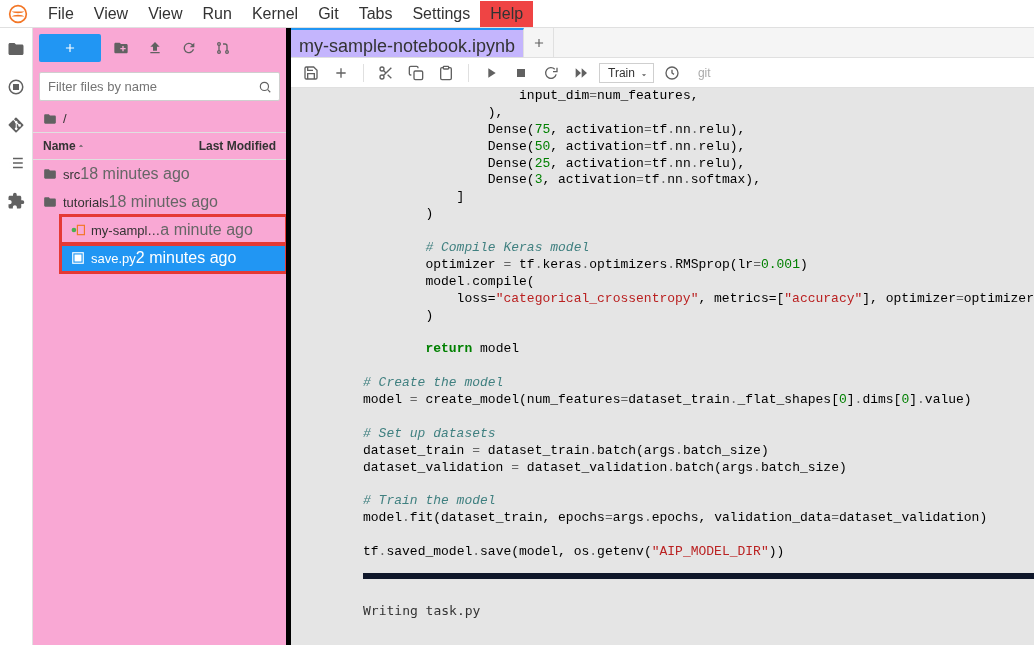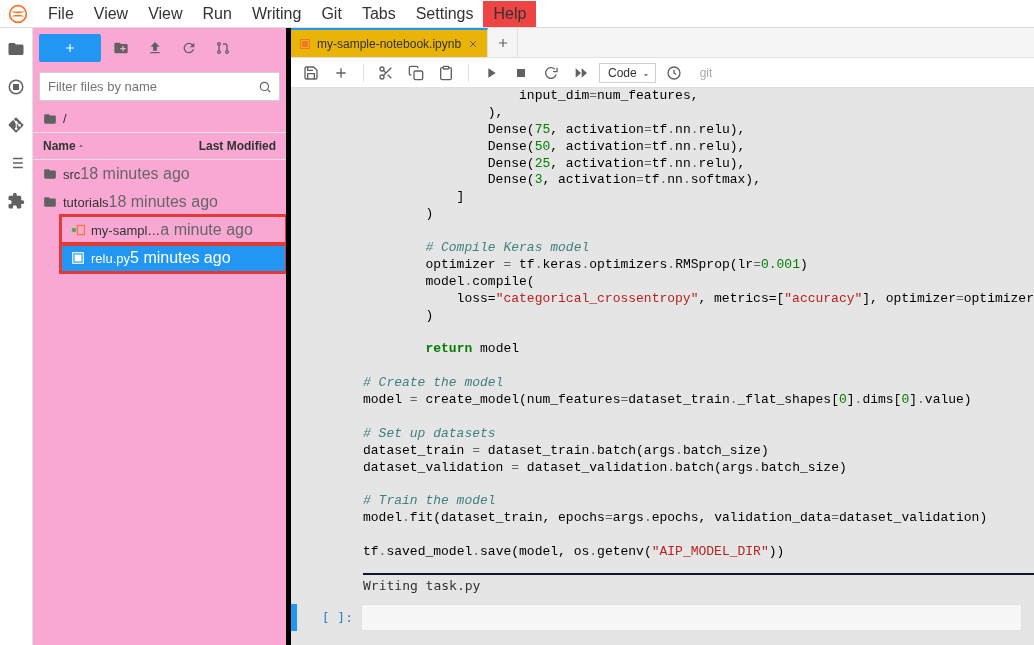--- a/index.html
+++ b/index.html
@@ -25,38 +25,38 @@
 .file-list { flex: 1; overflow: auto; }
 .file-row { display: flex; align-items: center; padding: 5px 10px; font-size: 13px; cursor: pointer; }
 .file-row.selected { background: #2196f3; color: #fff; }
 .file-row.highlighted { outline: 3px solid #e53935; outline-offset: -1px; margin-left: 28px; }
 .file-name { display: flex; align-items: center; gap: 6px; }
 .file-icon { width: 14px; height: 14px; }
 .file-time { color: #666; font-size: 16px; }
 .file-row.selected .file-time { color: #fff; }
 .content { flex: 1; display: flex; flex-direction: column; overflow: hidden; background: #fff; }
 .tab-bar { display: flex; background: #f5f5f5; border-bottom: 1px solid #e0e0e0; height: 30px; align-items: stretch; }
-.tab { display: flex; align-items: center; background: #eab308; border-right: 1px solid #e0e0e0; padding: 0 8px; gap: 6px; font-size: 12px; border-top: 2px solid #2196f3; position: relative; }
+.tab { display: flex; align-items: center; background: #c4b5fd; border-right: 1px solid #e0e0e0; padding: 0 8px; gap: 6px; font-size: 18px; border-top: 2px solid #2196f3; position: relative; flex-direction: column; }
 .tab-icon { width: 12px; height: 12px; }
 .tab-close { width: 12px; height: 12px; cursor: pointer; color: #616161; }
 .tab-add { width: 30px; display: flex; align-items: center; justify-content: center; color: #616161; cursor: pointer; border-right: 1px solid #e0e0e0; }
 .nb-toolbar { display: flex; align-items: center; height: 30px; padding: 0 8px; border-bottom: 1px solid #e0e0e0; gap: 6px; }
 .nb-tool { width: 16px; height: 16px; color: #616161; cursor: pointer; margin: 0 4px; }
 .nb-sep { width: 1px; height: 18px; background: #e0e0e0; margin: 0 4px; }
 .cell-type-sel { border: 1px solid #cfcfcf; padding: 2px 18px 2px 8px; font-size: 12px; background: #fff; position: relative; }
 .git-txt { color: #aaa; font-size: 12px; margin-left: 8px; }
 .notebook { flex: 1; overflow: auto; padding: 0; background: #e5e5e5; }
 .cell-out { margin-left: 72px; font-family: Menlo, Monaco, "Courier New", monospace; font-size: 13px; line-height: 1.3; white-space: pre; padding-bottom: 12px; }
 .cell-out .c { color: #408080; font-style: italic; }
 .cell-out .k { color: #008000; font-weight: bold; }
 .cell-out .n { color: #000; }
 .cell-out .o { color: #666; }
 .cell-out .s { color: #ba2121; }
 .cell-out .m { color: #008000; }
-.out-txt { margin-left: 72px; font-family: Menlo, Monaco, monospace; font-size: 13px; padding: 3px 0; border-top: 2px solid #0f172a; }
+.out-txt { margin-left: 72px; font-family: Menlo, Monaco, monospace; font-size: 13px; padding: 24px 0; border-top: 6px solid #0f172a; }
 .empty-cell { display: flex; align-items: stretch; margin: 8px 0; }
 .cell-bar { width: 6px; background: #2196f3; margin-right: 20px; }
 .prompt { font-family: Menlo, Monaco, monospace; font-size: 13px; color: #307fc1; padding: 6px 8px 6px 0; min-width: 44px; text-align: right; }
 .code-input { flex: 1; background: #f7f7f7; border: 1px solid #e0e0e0; min-height: 24px; margin-right: 12px; }
 svg { display: block; }
 </style>
 </head>
 <body>
 
 <div class="app">
@@ -64,21 +64,21 @@
     <svg class="logo" viewBox="0 0 24 24">
         <circle cx="12" cy="12" r="10" fill="none" stroke="#f37626" stroke-width="2"></circle>
         <path d="M4 9 A 9 4 0 0 0 20 9" fill="#f37626"></path>
         <path d="M4 15 A 9 4 0 0 1 20 15" fill="#f37626"></path>
       </svg>
     <div id="menu-container" style="display: flex;">
         <div class="menu-item">File</div>
         <div class="menu-item">View</div>
         <div class="menu-item">View</div>
         <div class="menu-item">Run</div>
-        <div class="menu-item">Writing</div>
+        <div class="menu-item">Kernel</div>
         <div class="menu-item">Git</div>
         <div class="menu-item">Tabs</div>
         <div class="menu-item">Settings</div>
         <div class="menu-item active">Help</div>
       </div>
   </div>
   <div class="main">
     <div class="activity-bar">
       <svg class="activity-icon" viewBox="0 0 24 24" fill="currentColor">
           <path d="M10 4H4c-1.1 0-2 .9-2 2v12c0 1.1.9 2 2 2h16c1.1 0 2-.9 2-2V8c0-1.1-.9-2-2-2h-8l-2-2z"></path>
@@ -177,23 +177,23 @@
               <span>my-sampl…</span>
             </span>
             <span class="file-time">a minute ago</span>
           </div>
           <div class="file-row selected highlighted">
             <span class="file-name">
               <svg class="file-icon" viewBox="0 0 24 24">
                 <rect x="3" y="3" width="18" height="18" fill="none" stroke="#fff" stroke-width="2"></rect>
                 <rect x="6" y="6" width="12" height="12" fill="#fff"></rect>
               </svg>
-              <span>relu.py</span>
+              <span>save.py</span>
             </span>
-            <span class="file-time">5 minutes ago</span>
+            <span class="file-time">2 minutes ago</span>
           </div>
         </div>
     </div>
 
     <div class="content">
       <div class="tab-bar">
         <div class="tab">
           <svg class="tab-icon" viewBox="0 0 24 24">
               <rect x="3" y="3" width="18" height="18" fill="none" stroke="#f37626" stroke-width="2"></rect>
               <rect x="6" y="6" width="12" height="12" fill="#f37626"></rect>
@@ -242,21 +242,21 @@
         <svg class="nb-tool" viewBox="0 0 24 24" fill="currentColor">
             <rect x="6" y="6" width="12" height="12"></rect>
           </svg>
         <svg class="nb-tool" viewBox="0 0 24 24" fill="none" stroke="currentColor" stroke-width="2">
             <path d="M17.65 6.35A8 8 0 1 0 19.73 14"></path>
             <polyline points="21 4 21 10 15 10"></polyline>
           </svg>
         <svg class="nb-tool" viewBox="0 0 24 24" fill="currentColor">
             <path d="M4 5v14l8-7zM13 5v14l8-7z"></path>
           </svg>
-        <div class="cell-type-sel"><span>Code</span> <svg width="10" height="10" style="display:inline;position:absolute;right:4px;top:6px" viewBox="0 0 24 24" fill="#616161">
+        <div class="cell-type-sel"><span>Train</span> <svg width="10" height="10" style="display:inline;position:absolute;right:4px;top:6px" viewBox="0 0 24 24" fill="#616161">
               <path d="M7 10l5 5 5-5z"></path>
             </svg></div>
         <svg class="nb-tool" viewBox="0 0 24 24" fill="none" stroke="currentColor" stroke-width="2">
             <circle cx="12" cy="12" r="9"></circle>
             <polyline points="12 7 12 12 15 14"></polyline>
           </svg>
         <span class="git-txt">git</span>
       </div>
       <div class="notebook">
 <div class="cell-out"><span class="n">                    </span><span class="n">input_dim</span><span class="o">=</span><span class="n">num_features,</span>

